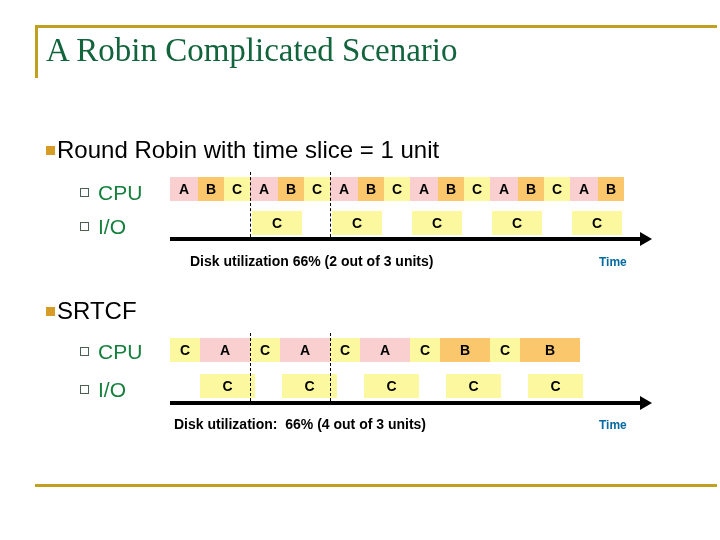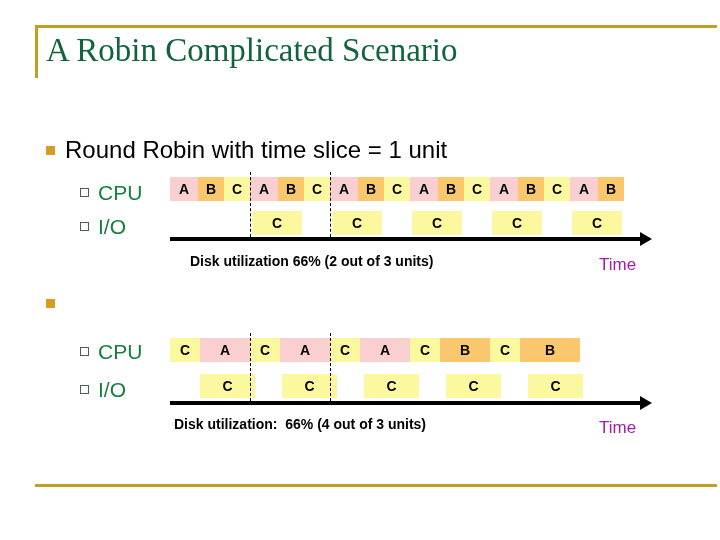--- a/index.html
+++ b/index.html
@@ -51,21 +51,21 @@
     width: 682px;
     height: 3px;
     background: #bfa021;
   }
 
   
   .l1-row {
     position: absolute;
     display: flex;
     align-items: center;
-    gap: 10px;
+    gap: 2px;
   }
   .l1-bullet {
     width: 9px;
     height: 9px;
     background: #d69c26;
     flex: 0 0 auto;
   }
   .l1-text {
     font-size: 24px;
     color: #000000;
@@ -155,23 +155,23 @@
 
   .caption {
     position: absolute;
     font-size: 14px;
     font-weight: bold;
     color: #000000;
     white-space: pre;
   }
   .time-label {
     position: absolute;
-    font-size: 17px;
-    font-weight: normal;
-    color: #a21caf;
+    font-size: 12px;
+    font-weight: bold;
+    color: #0369a1;
   }
 </style>
 </head>
 <body>
 
 <div id="title-top-rule"></div>
 <div id="title-left-rule"></div>
 <div id="page-title">A Robin Complicated Scenario</div>
 
 <div class="l1-row" style="left:46px; top:138px;">
@@ -222,20 +222,21 @@
     </div>
   <div class="axis" id="axis-0" style="top: 237px; left: 170px; width: 470px;"></div>
   <div class="axis-head" id="axis-head-0" style="top: 232px; left: 640px;"></div>
 </div>
 
 <div class="caption" style="left:190px; top:253px;">Disk utilization 66% (2 out of 3 units)</div>
 <div class="time-label" style="left:599px; top:255px;">Time</div>
 
 <div class="l1-row" style="left:46px; top:299px;">
   <span class="l1-bullet"></span>
+  <span class="l1-text">SRTCF</span>
 </div>
 
 <div class="l2-row" style="left:80px; top:341px;">
   <span class="l2-bullet"></span>
   <span class="l2-text">CPU</span>
 </div>
 
 <div class="l2-row" style="left:80px; top:379px;">
   <span class="l2-bullet"></span>
   <span class="l2-text">I/O</span>

